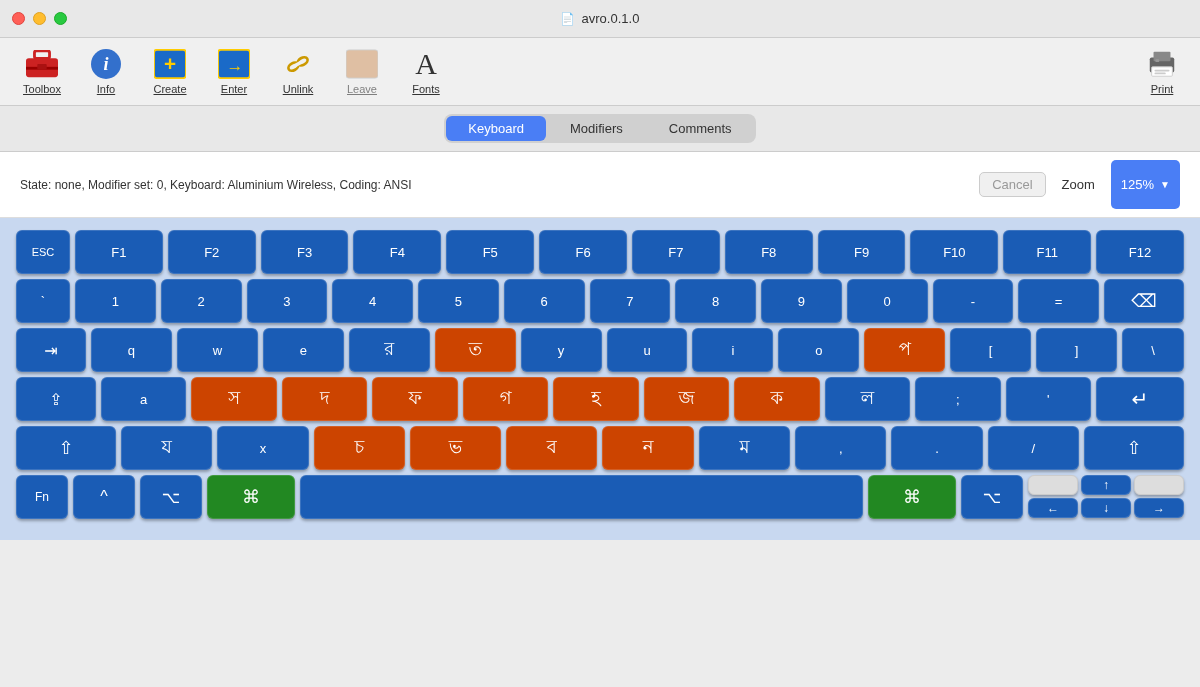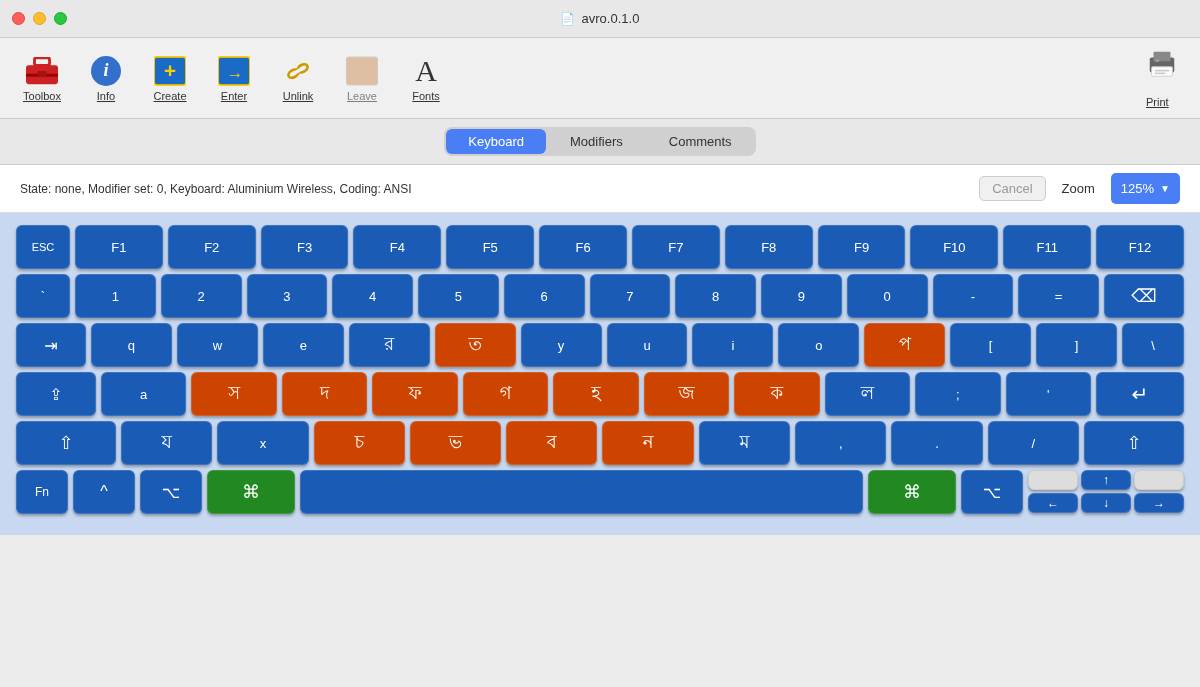--- a/index.html
+++ b/index.html
@@ -78,22 +78,22 @@
       display: flex;
       align-items: center;
       justify-content: center;
     }
     .toolbar-separator {
       flex: 1;
     }
     .print-item {
       display: flex;
       flex-direction: column;
-      align-items: flex-start;
-      gap: 16px;
+      align-items: center;
+      gap: 3px;
       padding: 4px 10px;
       cursor: pointer;
     }
     .print-item .toolbar-item-label { font-size: 11px; color: #333; }
 
     
     .icon-info {
       width: 30px;
       height: 30px;
       background: #3370cc;
@@ -161,21 +161,21 @@
     .zoom-label {
       font-size: 13px;
       color: #333;
     }
     .zoom-select {
       display: flex;
       align-items: center;
       background: #4a7ef5;
       color: white;
       border-radius: 5px;
-      padding: 8px 10px;
+      padding: 17px 10px;
       font-size: 13px;
       cursor: pointer;
       gap: 6px;
     }
     .zoom-arrow { font-size: 10px; }
 
     
     .key-row {
       display: flex;
       gap: 5px;

